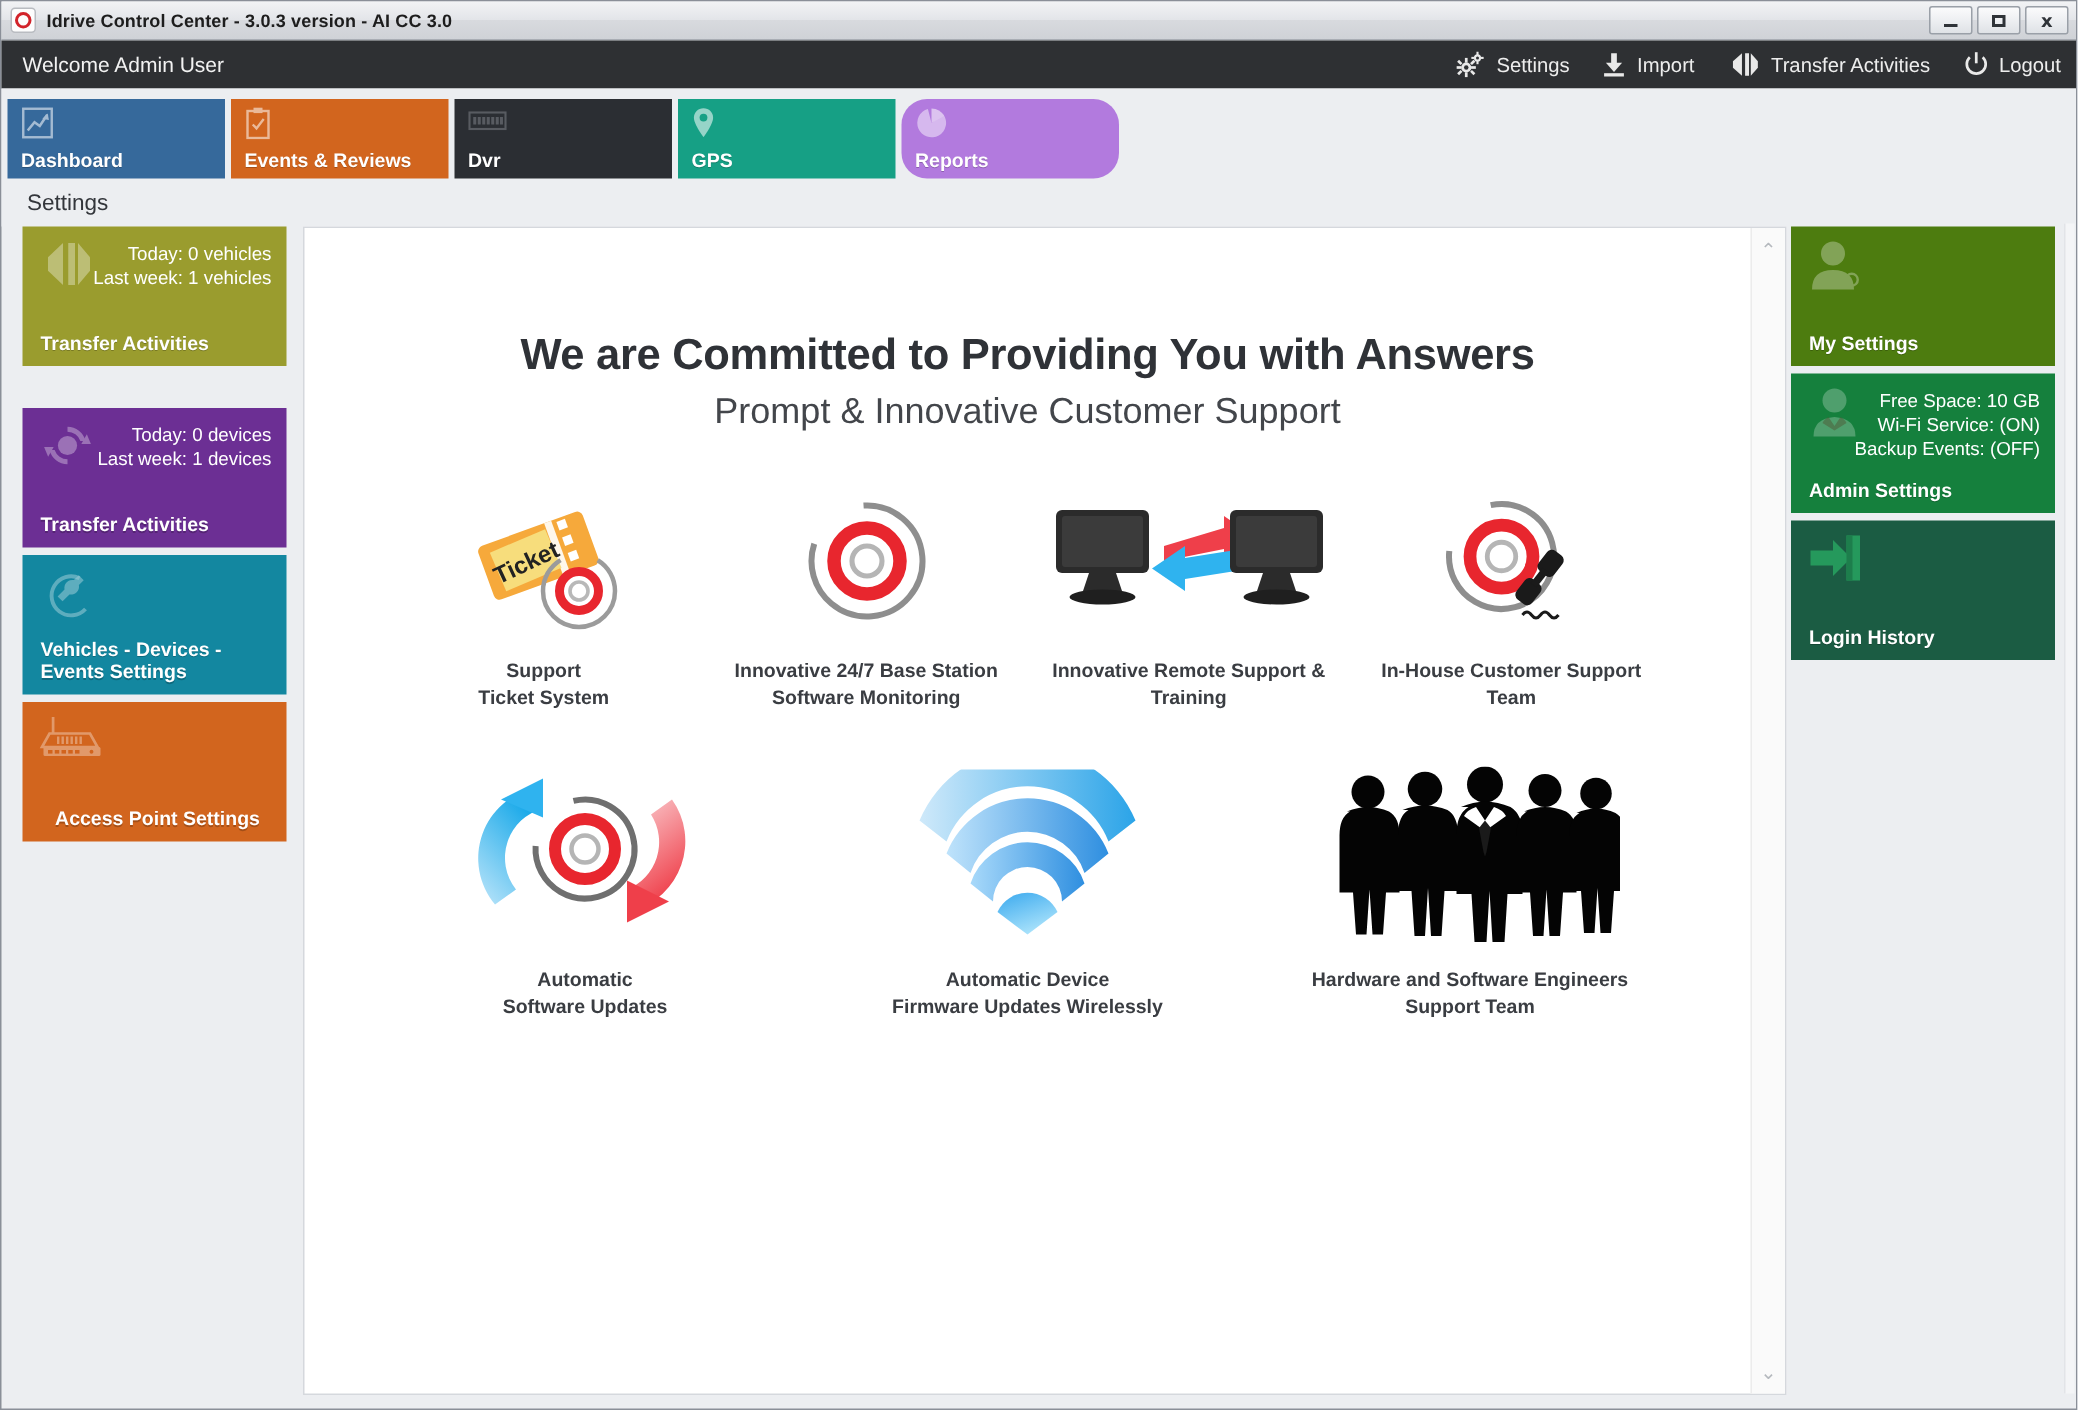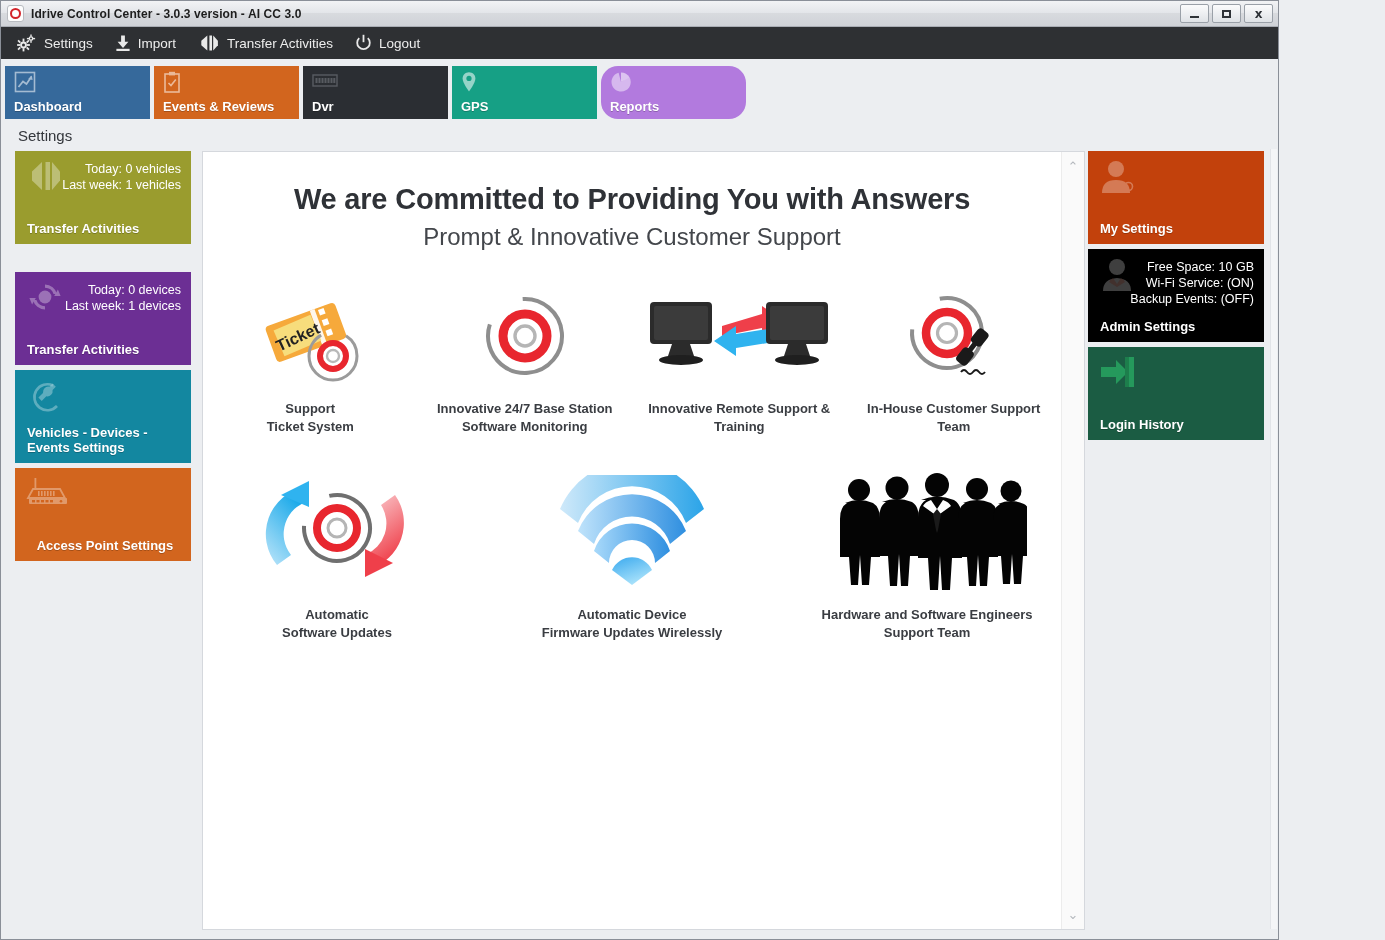--- a/index.html
+++ b/index.html
@@ -4,21 +4,21 @@
 <style>
   * { box-sizing: border-box; margin: 0; padding: 0; }
   html, body {
     width: 1385px; height: 940px;
     font-family: "Liberation Sans", "DejaVu Sans", sans-serif;
     background: #eceef1;
     overflow: hidden;
   }
   #app {
     position: relative;
-    width: 1279px; height: 940px;
+    width: 1385px; height: 940px;
     background: #eceef1;
     border: 1px solid #8a8f98;
     display: flex; flex-direction: column;
   }
 
   
   .titlebar {
     height: 26px;
     background: linear-gradient(to bottom, #f2f3f5 0%, #e3e5e9 48%, #d8dade 50%, #cfd2d7 100%);
     border-bottom: 1px solid #a9adb4;
@@ -140,37 +140,37 @@
   }
   .tile .t-title {
     position: absolute; left: 12px; bottom: 8px; right: 8px;
     font-size: 13px; font-weight: bold; line-height: 15px;
     text-shadow: 0 1px 0 rgba(0,0,0,.22);
   }
   .tile.k-olive  { background:#9a9c2e; }
   .tile.k-purple { background:#6c2f94;margin-top:28px; }
   .tile.k-teal   { background:#1387a0; }
   .tile.k-orange { background:#d2651e;text-align:center; }
-  .tile.k-navy   { background:#c2410c; }
-  .tile.k-brown  { background:#000000; }
+  .tile.k-navy   { background:#4d7c0f; }
+  .tile.k-brown  { background:#15803d; }
   .tile.k-green  { background:#1b5c43; }
 
   
   .mainwrap {
     flex: 1; min-width: 0;
     display: flex;
     background: #ffffff;
     border: 1px solid #d5d8dd;
     margin: 0 3px 0 11px;
   }
   .maincontent {
     flex: 1; min-width: 0;
     position: relative;
     overflow: hidden;
-    padding-top: 30px;
+    padding-top: 68px;
   }
   .hero { text-align: center; }
   .hero h1 {
     font-size: 29px; font-weight: bold; color: #2f3237;
     letter-spacing: -.2px; line-height: 34px;
   }
   .hero h2 {
     font-size: 24px; font-weight: normal; color: #43464b;
     margin-top: 6px; line-height: 30px;
   }
@@ -231,20 +231,21 @@
       <div class="win-btn">
           <div class="max-g"></div>
         </div>
       <div class="win-btn">
           <span class="cls-g">x</span>
         </div>
     </div>
   </div>
 
   <div class="headerbar">
+    <div class="welcome">Welcome Admin User</div>
     <div class="hdr-actions">
 
       <div class="hdr-item">
         <span>
           <svg width="22" height="18" viewBox="0 0 22 18">
             <g fill="#e9e9e9">
               <circle cx="8.5" cy="11" r="3.4"></circle>
               <circle cx="8.5" cy="11" r="1.5" fill="#2e3033"></circle>
               <g>
                 <rect x="7.6" y="4.6" width="1.8" height="3.2"></rect>

